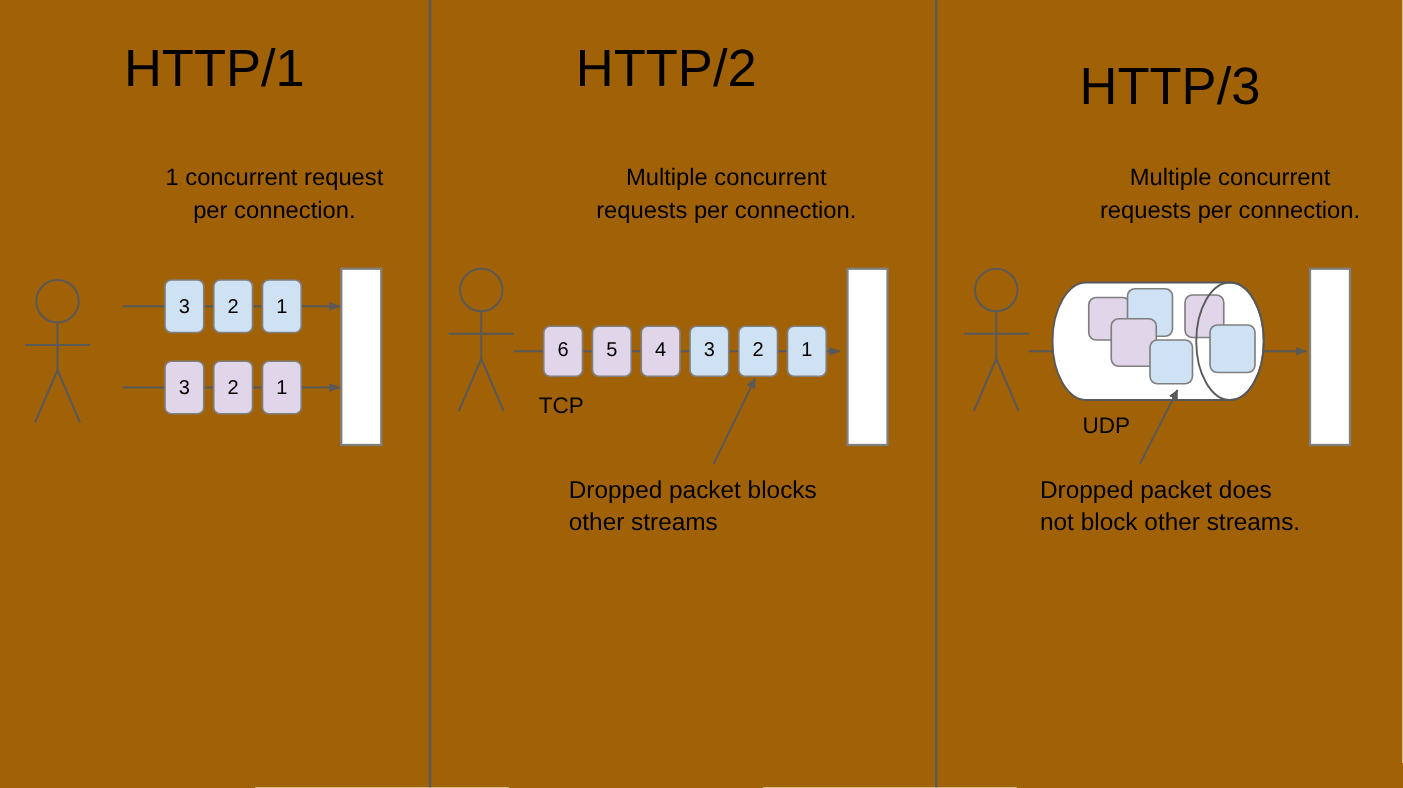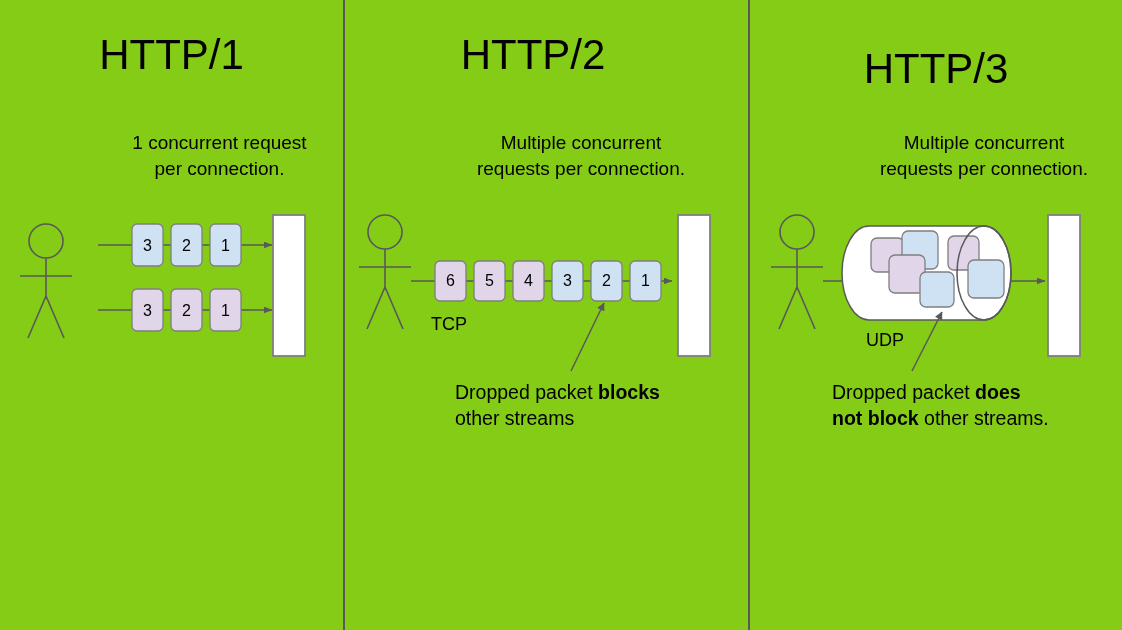--- a/index.html
+++ b/index.html
@@ -11,21 +11,21 @@
     width: 1122px;
     height: 630px;
     font-family: "Liberation Sans", sans-serif;
     color: #000000;
     overflow: hidden;
   }
   #canvas {
     position: relative;
     width: 1122px;
     height: 630px;
-    background: #84cc16;
+    background: #a16207;
   }
   svg.layer {
     position: absolute;
     top: 0;
     left: 0;
     width: 1122px;
     height: 630px;
   }
   .panel {
     position: absolute;
@@ -52,21 +52,21 @@
     color: #000000;
     white-space: pre-line;
     margin-left: 48px;
   }
   .panel-caption {
     position: absolute;
     font-size: 19.5px;
     line-height: 26px;
     color: #000000;
   }
-  .panel-caption b { font-weight: bold; }
+  .panel-caption b { font-weight: normal; }
   .proto-label {
     position: absolute;
     font-size: 18px;
     line-height: 1;
     color: #000000;
   }
   .pkt-num {
     position: absolute;
     font-size: 16px;
     line-height: 1;

